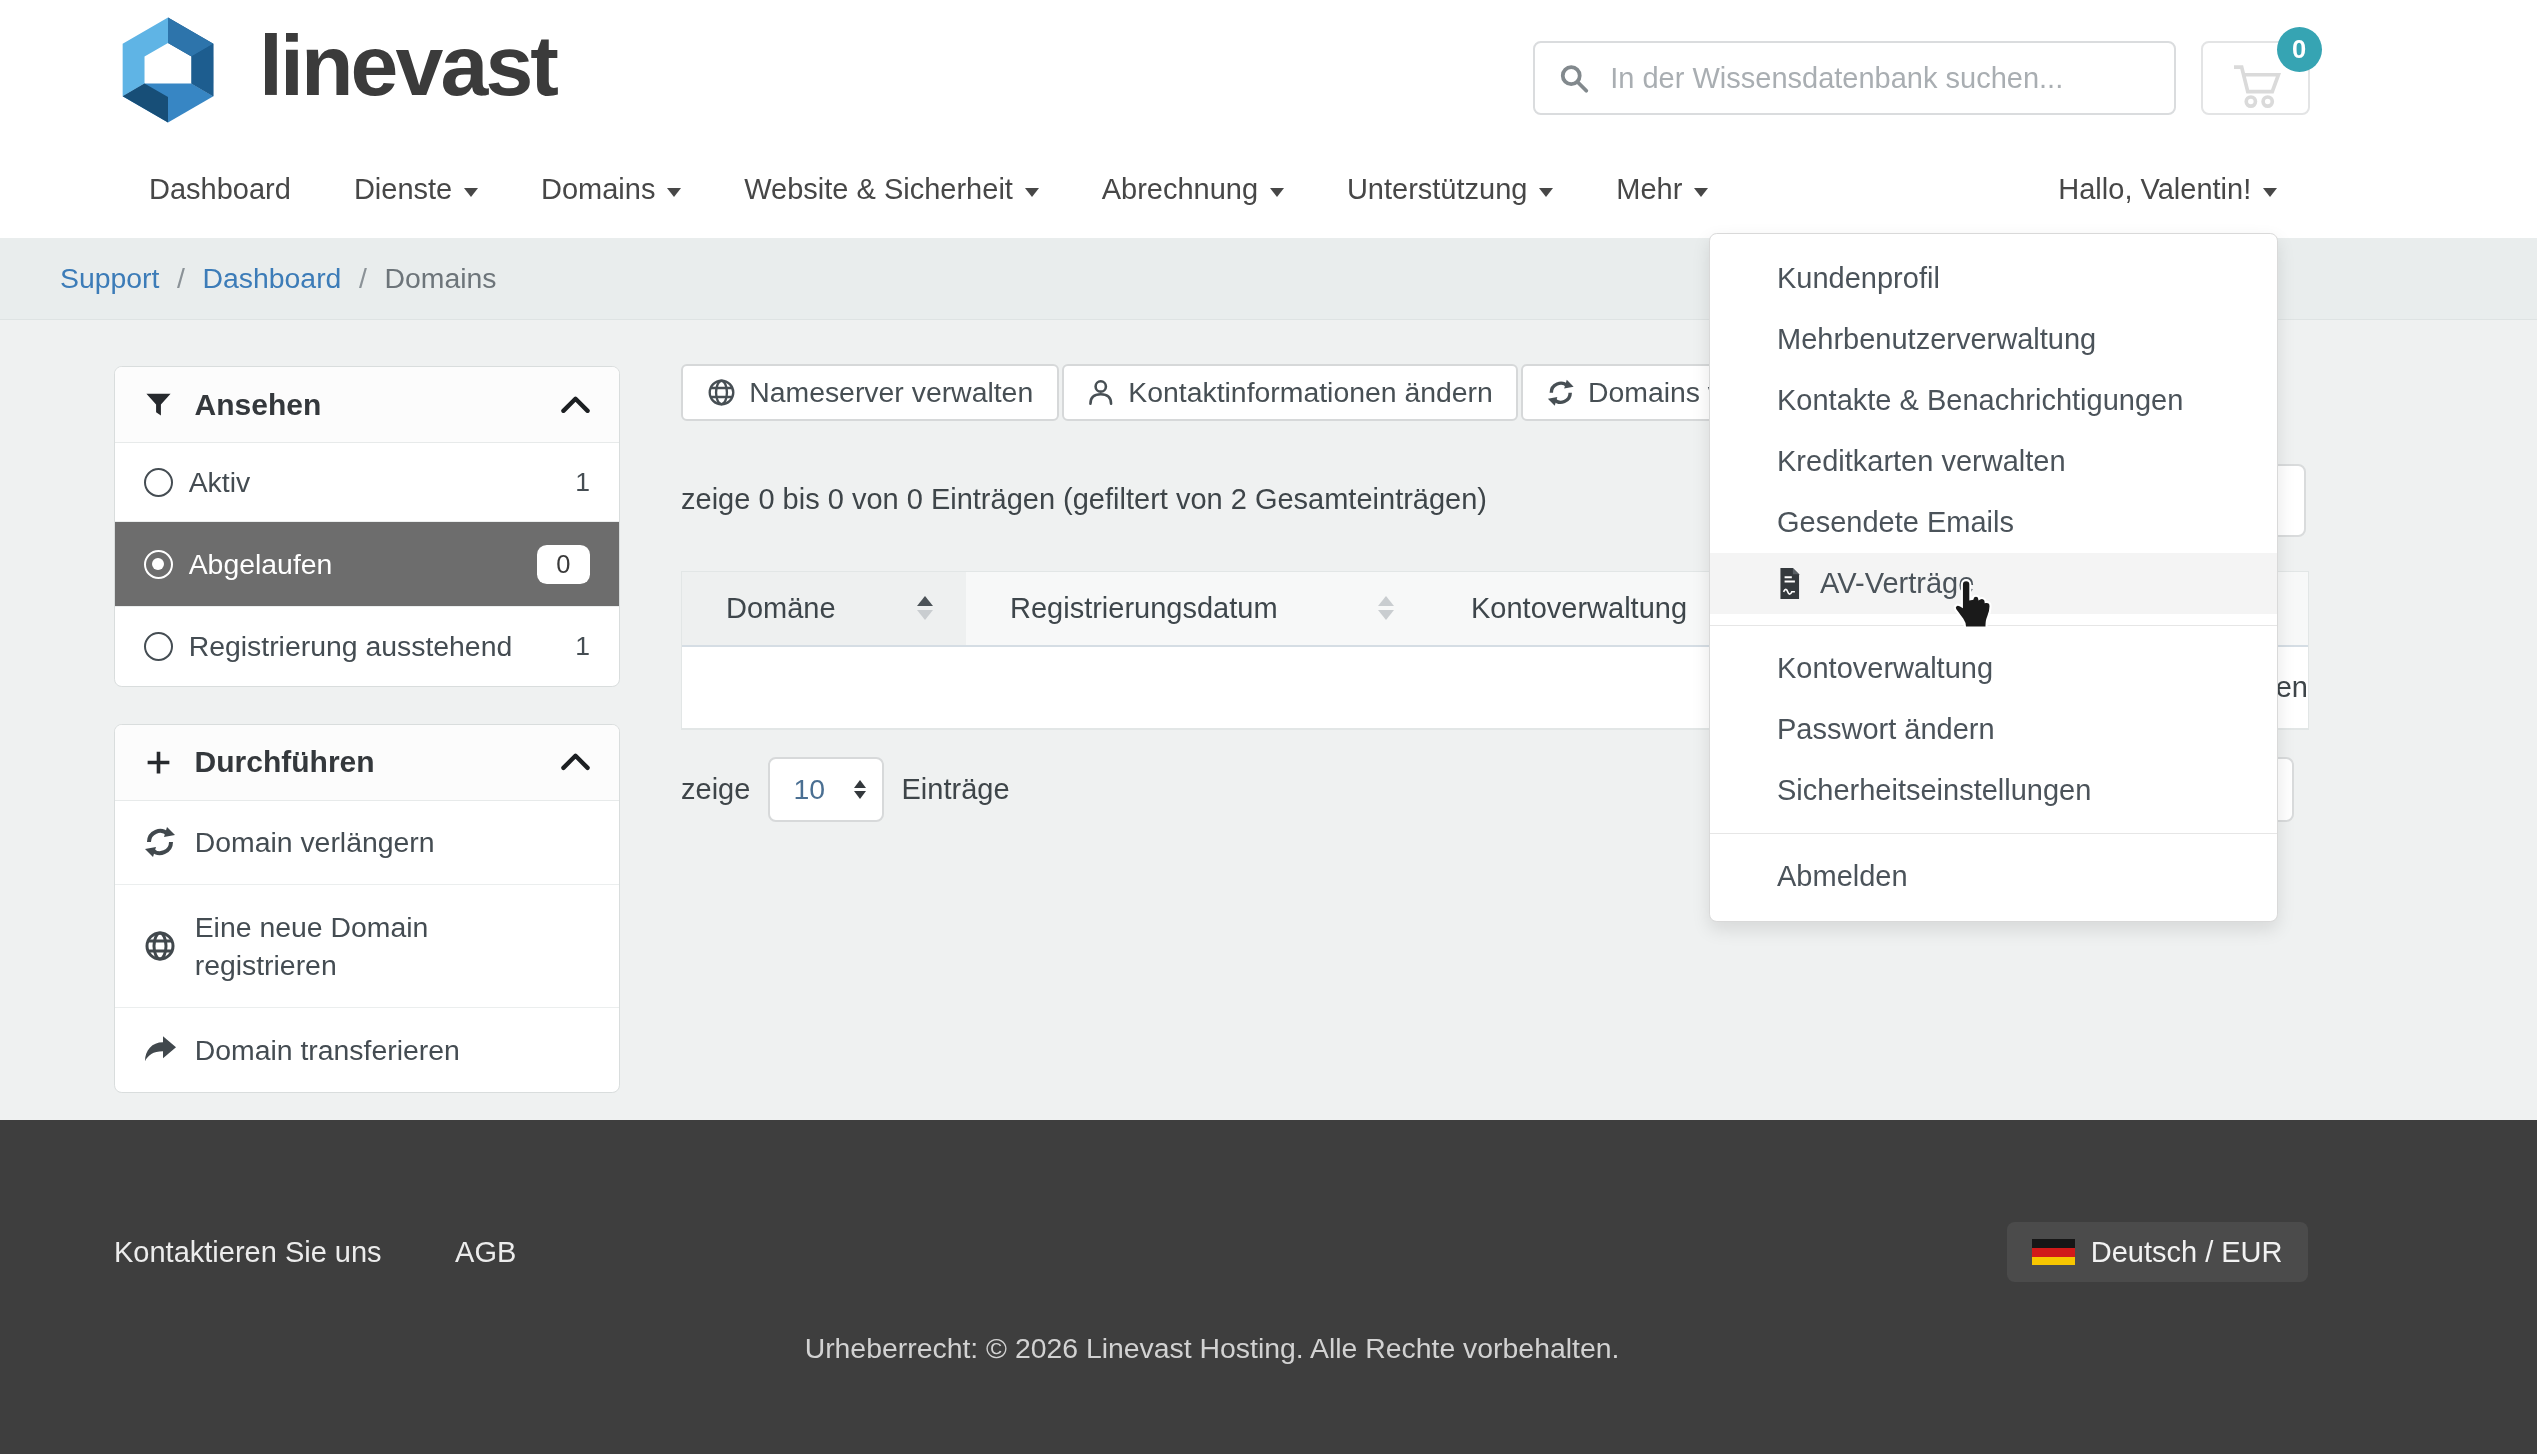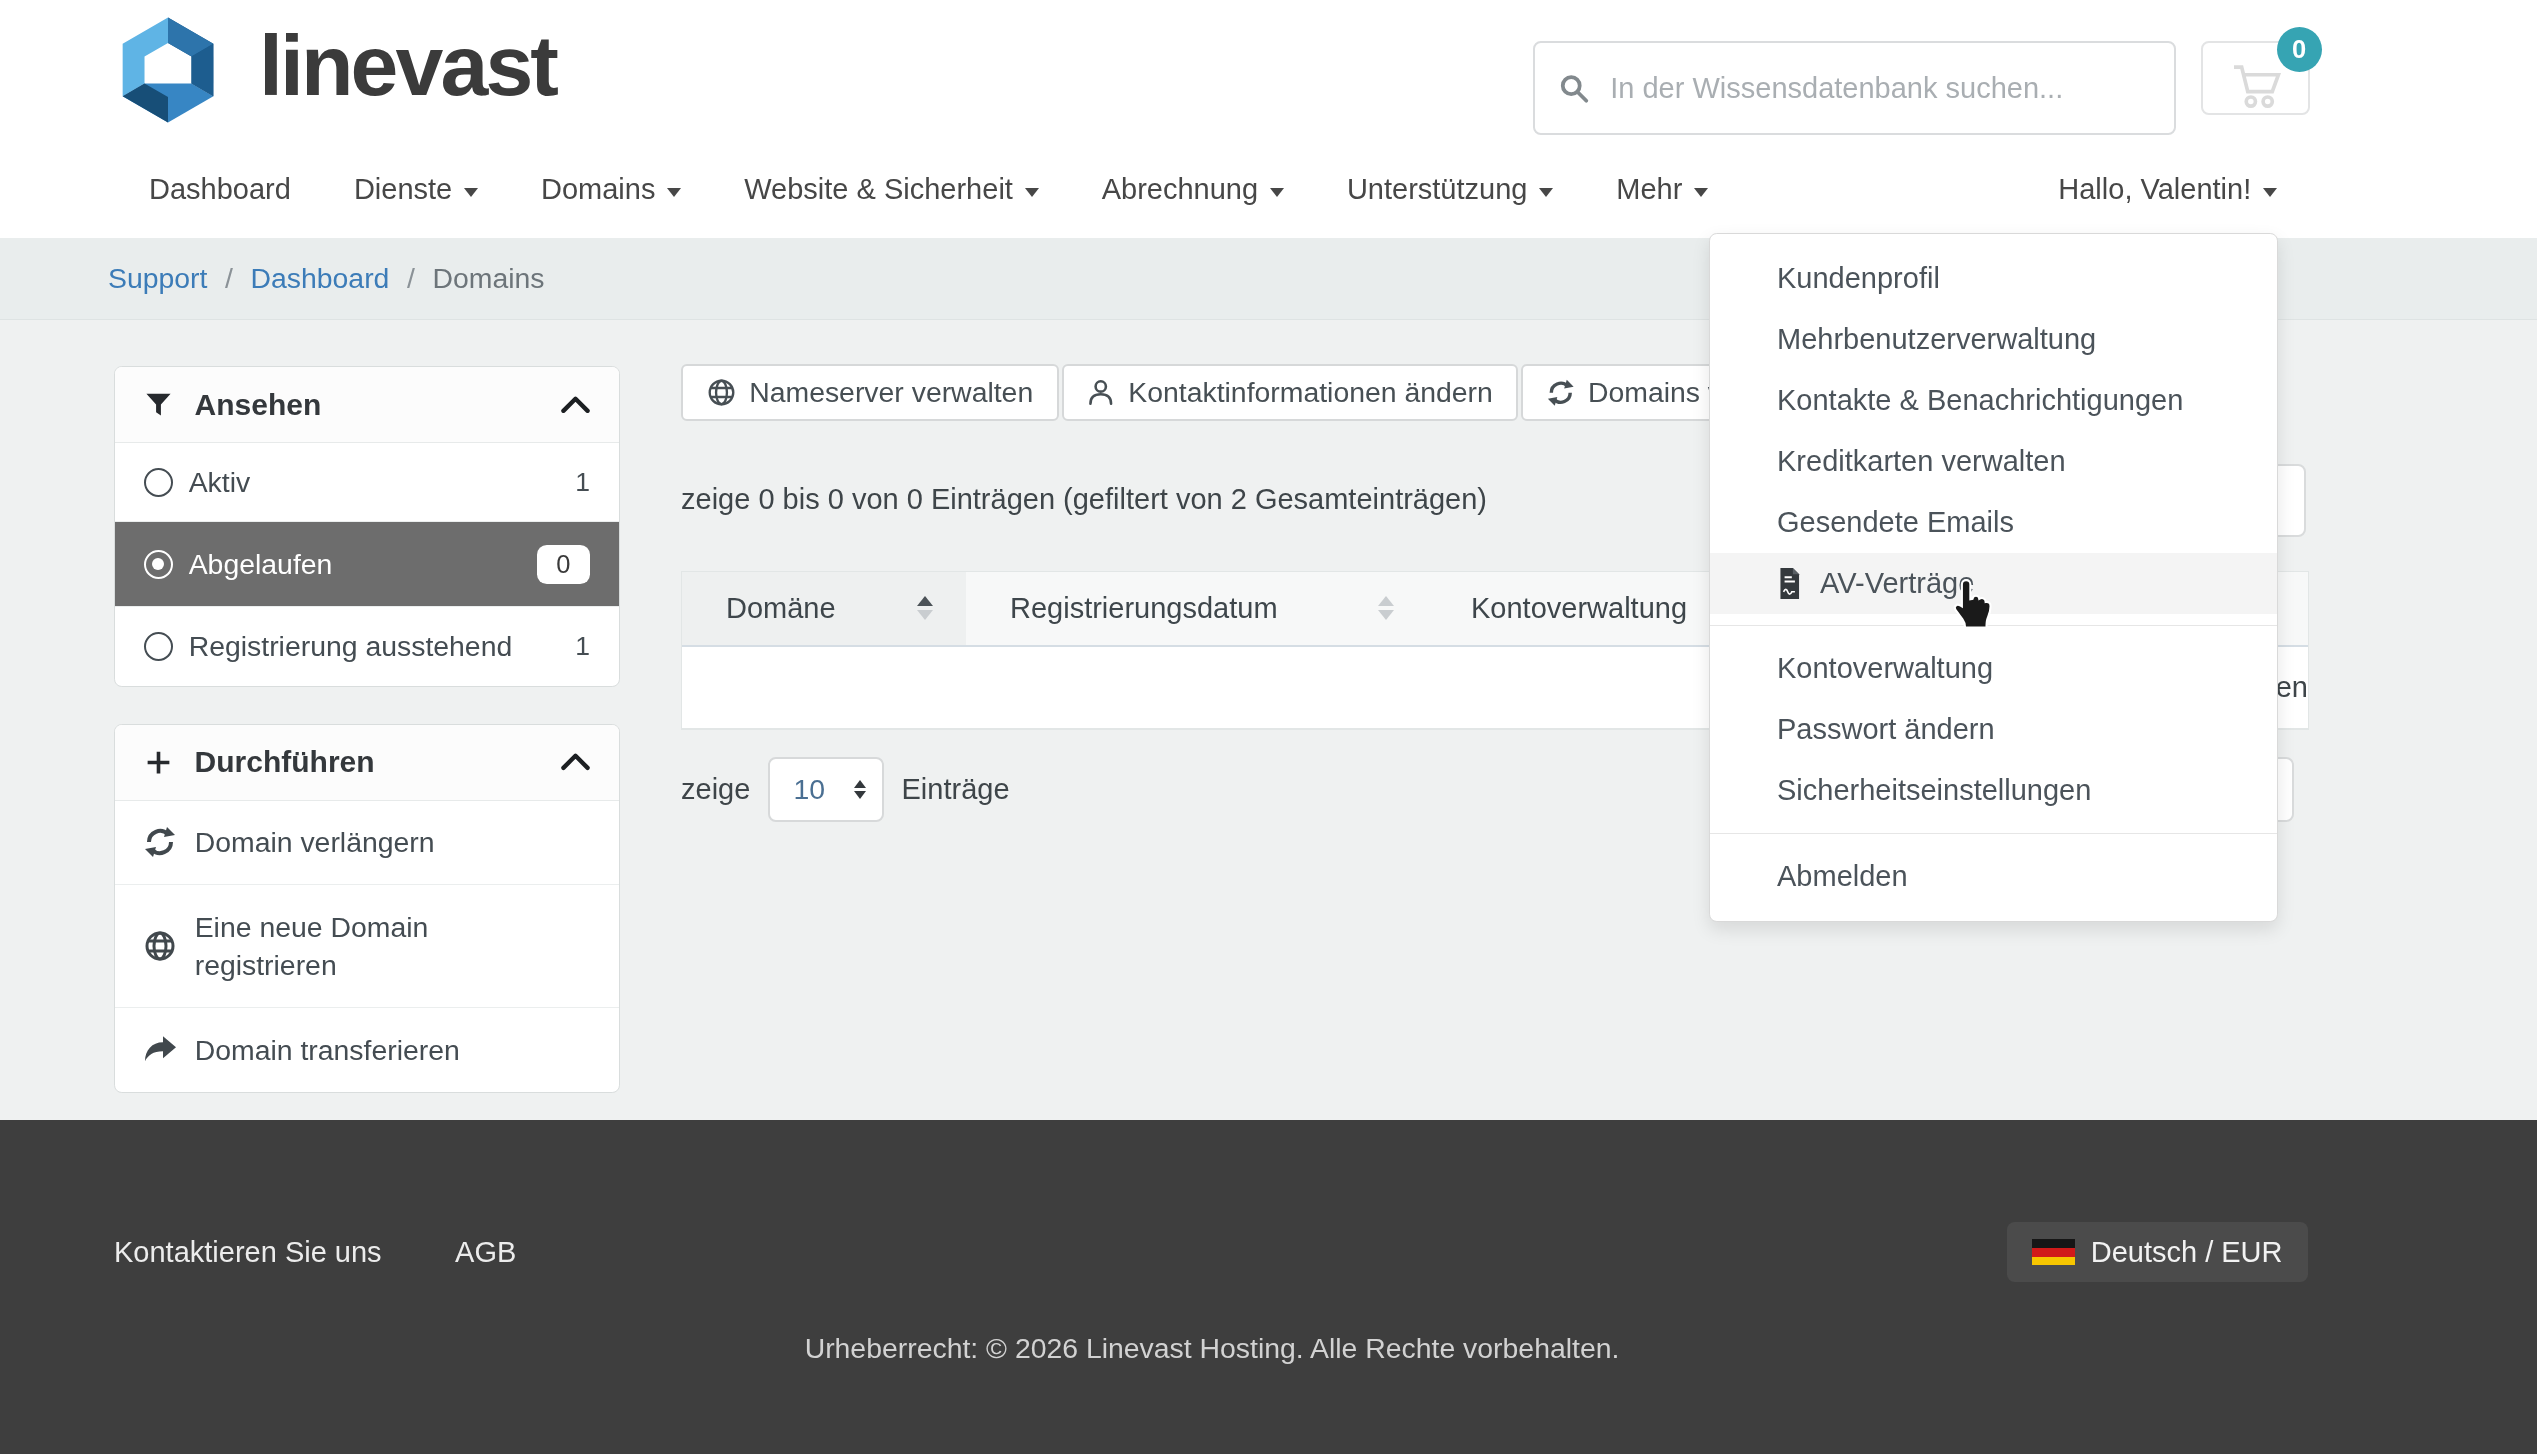--- a/index.html
+++ b/index.html
@@ -8,41 +8,41 @@
     font-family:"Liberation Sans", sans-serif;
     background:#ffffff; color:#42494e;
     position:relative; overflow:hidden;
   }
 
   
   .header { position:relative; height:147px; background:#fff; }
   .logo { position:absolute; left:112px; top:13.7px; display:flex; align-items:center; }
   .logo svg { width:112px; height:112px; }
   .logo-text { font-size:86px; font-weight:700; color:#3b3b3b; letter-spacing:-2.9px; margin-left:35px; line-height:1; padding-bottom:9.8px; }
-  .kb-search { position:absolute; left:1533px; top:41px; width:643px; height:94px;
+  .kb-search { position:absolute; left:1533px; top:41px; width:643px; height:74px;
     border:2px solid #dadcde; border-radius:7.8px; background:#fff; display:flex; align-items:center; padding:0 23.5px; }
   .kb-search input { border:none; outline:none; font-size:29px; color:#55606a; width:100%;
     font-family:"Liberation Sans", sans-serif; margin-left:21.6px; background:transparent; }
   .kb-search input::placeholder { color:#a9aeb2; }
   .cart-btn { position:absolute; left:2201px; top:41px; width:109px; height:74px;
     border:2px solid #e3e4e5; border-radius:7.8px; background:#fff; }
   .cart-btn svg { position:absolute; left:25.5px; top:17.6px; }
   .cart-badge { position:absolute; right:-13.7px; top:-15.7px; width:45px; height:45px; border-radius:50%;
     background:#36a4b3; color:#fff; font-size:25.5px; font-weight:700; display:flex; align-items:center; justify-content:center; }
 
   
   .nav { height:91px; background:#fff; display:flex; align-items:center; padding:0 261px 5.9px 149px; }
   .nav-item { font-size:29px; color:#474747; margin-right:63px; cursor:pointer; white-space:nowrap; }
   .nav-user { margin-left:auto; margin-right:0; }
   .caret { display:inline-block; width:0; height:0; border:7.8px solid transparent; border-top:9.8px solid #474747;
     border-bottom:0; margin-left:11.8px; vertical-align:2px; }
 
   
   .breadcrumb { height:82px; background:#e9eded; border-bottom:1px solid #dee3e3;
-    display:flex; align-items:center; padding-left:108px; font-size:28.4px; }
+    display:flex; align-items:center; padding-left:60px; font-size:28.4px; }
   .breadcrumb a { color:#3c7cb8; text-decoration:none; }
   .crumb-sep { color:#8b9297; margin:0 17.6px; }
   .crumb-current { color:#6d757a; }
 
   
   .main { position:relative; height:800px; background:#eff1f1; }
 
   
   .sidebar { position:absolute; left:114px; top:46px; width:506px; }
   .panel { background:#fff; border:1px solid #d9dddd; border-radius:7.8px; overflow:hidden; margin-bottom:37px; }

